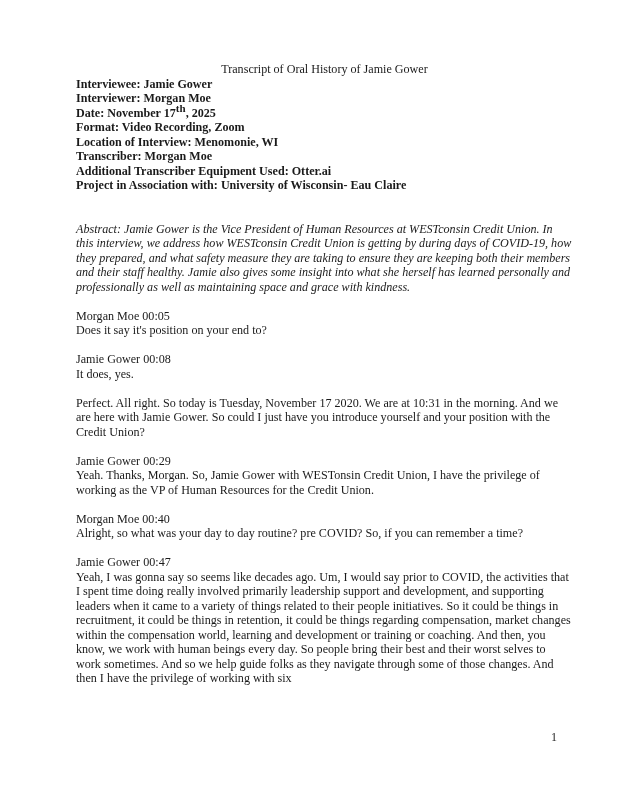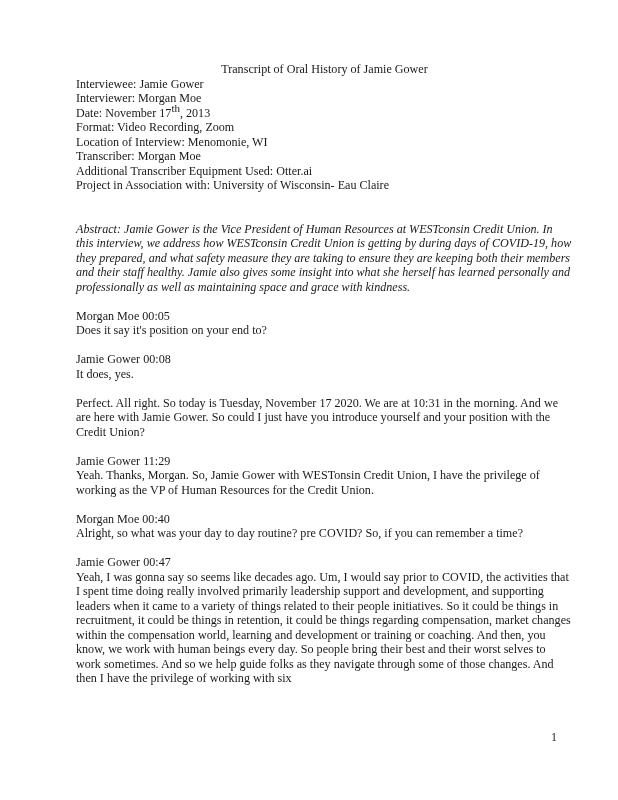--- a/index.html
+++ b/index.html
@@ -24,20 +24,21 @@
     left: 61px;
     top: 62px;
     width: 497px;
   }
   .doc-title {
     text-align: center;
     white-space: nowrap;
   }
   .meta-line {
     white-space: nowrap;
+    font-weight: bold;
   }
   .meta-line sup {
     font-size: 11px;
     line-height: 0;
     vertical-align: super;
   }
   .abstract {
     margin: 29px 0 0 0;
     font-style: italic;
   }
@@ -58,21 +59,21 @@
 </head>
 <body>
 
 <div class="page">
   <div class="content">
     <div class="doc-title">Transcript of Oral History of Jamie Gower</div>
 
     <div id="metadata-section">
         <div class="meta-line">Interviewee: Jamie Gower</div>
         <div class="meta-line">Interviewer: Morgan Moe</div>
-        <div class="meta-line"><span>Date: November 17</span><sup>th</sup><span>, 2013</span></div>
+        <div class="meta-line"><span>Date: November 17</span><sup>th</sup><span>, 2025</span></div>
         <div class="meta-line">Format: Video Recording, Zoom</div>
         <div class="meta-line">Location of Interview: Menomonie, WI</div>
         <div class="meta-line">Transcriber: Morgan Moe</div>
         <div class="meta-line">Additional Transcriber Equipment Used: Otter.ai</div>
         <div class="meta-line">Project in Association with: University of Wisconsin- Eau Claire</div>
       </div>
 
     <p class="abstract">Abstract: Jamie Gower is the Vice President of Human Resources at WESTconsin Credit Union. In this interview, we address how WESTconsin Credit Union is getting by during days of COVID-19, how they prepared, and what safety measure they are taking to ensure they are keeping both their members and their staff healthy. Jamie also gives some insight into what she herself has learned personally and professionally as well as maintaining space and grace with kindness.</p>
 
     <div id="transcript-section">
@@ -81,21 +82,21 @@
           <div>Does it say it's position on your end to?</div>
         </div>
         <div class="entry">
           <div class="speaker-line"><span>Jamie Gower</span><span> 00:08</span></div>
           <div>It does, yes.</div>
         </div>
         <div class="entry">
           <div>Perfect. All right. So today is Tuesday, November 17 2020. We are at 10:31 in the morning. And we are here with Jamie Gower. So could I just have you introduce yourself and your position with the Credit Union?</div>
         </div>
         <div class="entry">
-          <div class="speaker-line"><span>Jamie Gower</span><span> 11:29</span></div>
+          <div class="speaker-line"><span>Jamie Gower</span><span> 00:29</span></div>
           <div>Yeah. Thanks, Morgan. So, Jamie Gower with WESTonsin Credit Union, I have the privilege of working as the VP of Human Resources for the Credit Union.</div>
         </div>
         <div class="entry">
           <div class="speaker-line"><span>Morgan Moe</span><span> 00:40</span></div>
           <div>Alright, so what was your day to day routine? pre COVID? So, if you can remember a time?</div>
         </div>
         <div class="entry">
           <div class="speaker-line"><span>Jamie Gower</span><span> 00:47</span></div>
           <div>Yeah, I was gonna say so seems like decades ago. Um, I would say prior to COVID, the activities that I spent time doing really involved primarily leadership support and development, and supporting leaders when it came to a variety of things related to their people initiatives. So it could be things in recruitment, it could be things in retention, it could be things regarding compensation, market changes within the compensation world, learning and development or training or coaching. And then, you know, we work with human beings every day. So people bring their best and their worst selves to work sometimes. And so we help guide folks as they navigate through some of those changes. And then I have the privilege of working with six</div>
         </div>

